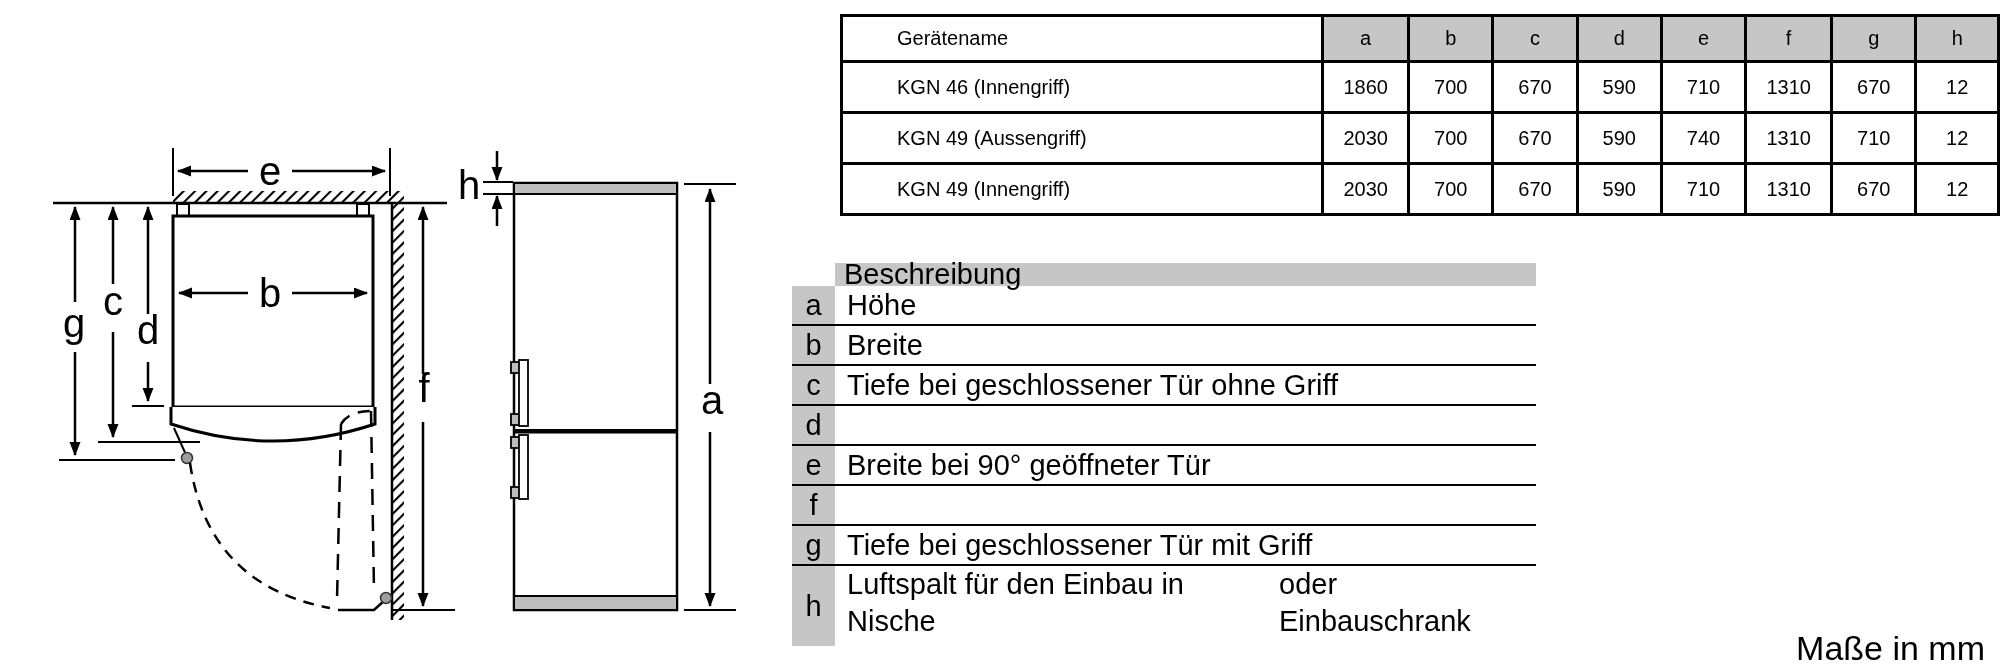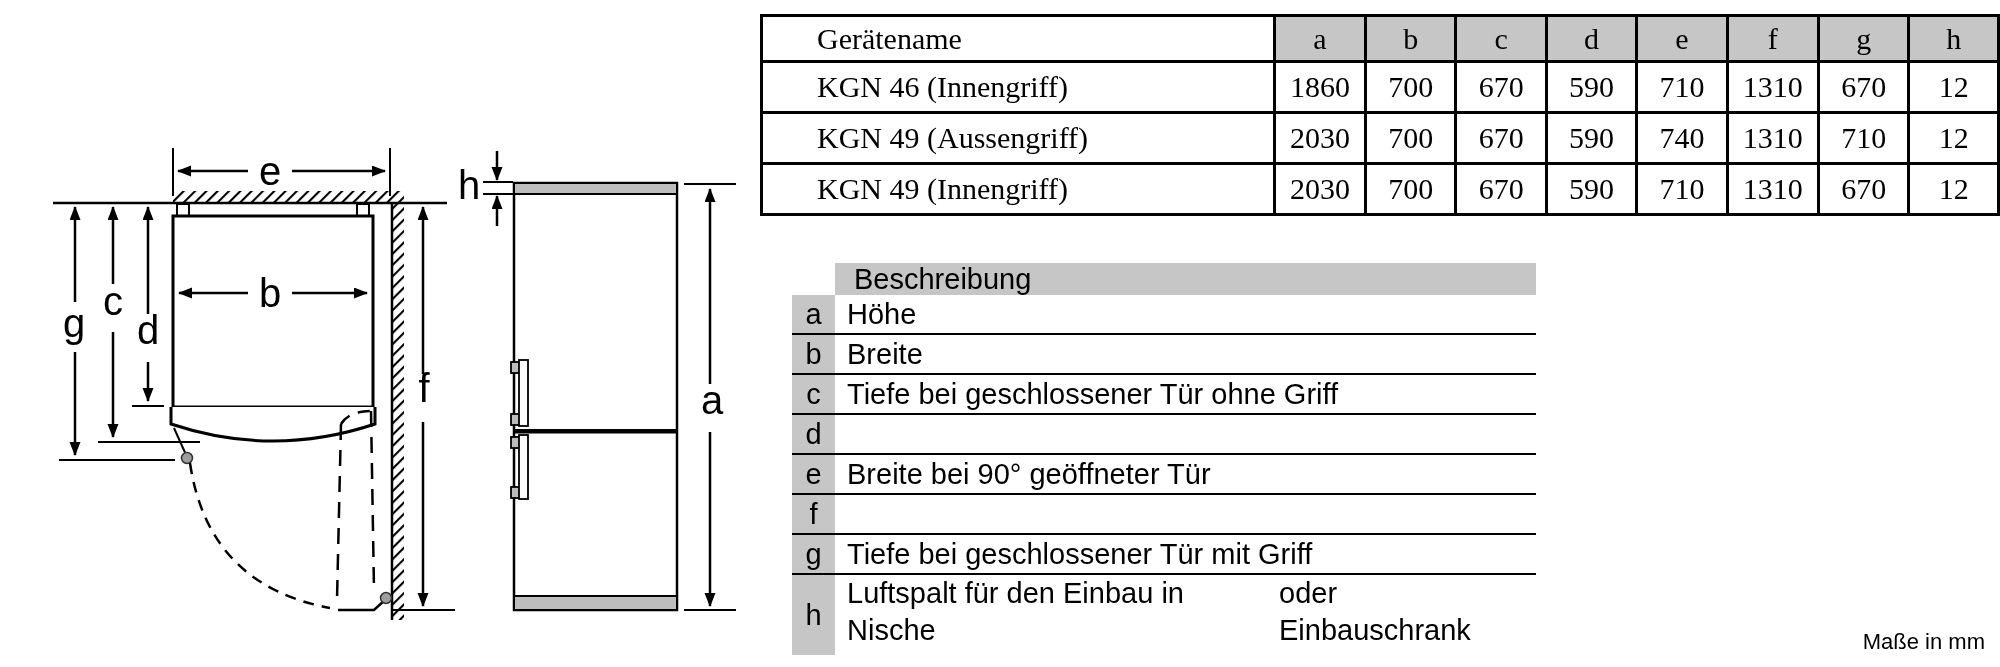--- a/index.html
+++ b/index.html
@@ -2,43 +2,43 @@
 <html><head>
 <meta charset="utf-8">
 <style>
   html,body{margin:0;padding:0;background:#fff;}
   #stage{position:relative;width:2000px;height:667px;background:#ffffff;overflow:hidden;
          font-family:"Liberation Sans",sans-serif;color:#000;}
   
   #drawing{position:absolute;left:0;top:0;}
   .dimtext{font-family:"Liberation Sans",sans-serif;font-size:40px;fill:#000;}
   
-  #spec-table{position:absolute;left:760px;top:14px;border-collapse:collapse;table-layout:fixed;
-              font-size:30px;font-family:Liberation Serif, serif;}
+  #spec-table{position:absolute;left:840px;top:14px;border-collapse:collapse;table-layout:fixed;
+              font-size:20px;}
   #spec-table td,#spec-table th{border:3px solid #000;padding:0;font-weight:normal;
               white-space:nowrap;overflow:hidden;}
   #spec-table th.dimcol{background:#c6c6c6;}
   #spec-table .namecell{text-align:left;padding-left:54px;width:467px;}
   #spec-table .valcell{text-align:center;width:90px;}
   #spec-table tr.hdr td,#spec-table tr.hdr th{height:43px;}
   #spec-table tr.datarow td{height:48px;}
   
   #legend{position:absolute;left:792px;top:263px;width:744px;font-size:29px;}
-  .legend-header{margin-left:43px;height:32px;background:#c6c6c6;display:flex;align-items:center;
-                 padding-left:19px;box-sizing:border-box;}
+  .legend-header{margin-left:43px;height:23px;background:#c6c6c6;display:flex;align-items:center;
+                 padding-left:9px;box-sizing:border-box;}
   .legend-row{display:flex;height:40px;border-bottom:2px solid #000;box-sizing:border-box;
               align-items:stretch;}
   .legend-row.tall{height:80px;border-bottom:none;}
   .legend-key{width:43px;flex:none;background:#c6c6c6;display:flex;align-items:center;
               justify-content:center;}
   .legend-text{padding-left:12px;display:flex;align-items:center;}
   .legend-text.twolines{flex-direction:row;align-items:flex-start;justify-content:center;
               line-height:37px;}
   
-  #unit-note{position:absolute;left:1770px;top:629px;width:215px;text-align:right;font-size:22px;}
+  #unit-note{position:absolute;left:1770px;top:629px;width:215px;text-align:right;font-size:34px;}
 </style>
 </head>
 <body>
 
 <div id="stage">
 
   <svg id="drawing" width="780" height="667" viewBox="0 0 780 667">
     <defs>
       <marker id="ah" markerWidth="15" markerHeight="12" refX="13" refY="5.5" orient="auto" markerUnits="userSpaceOnUse">
         <path d="M0,0 L14,5.5 L0,11 Z" fill="#000"></path>

